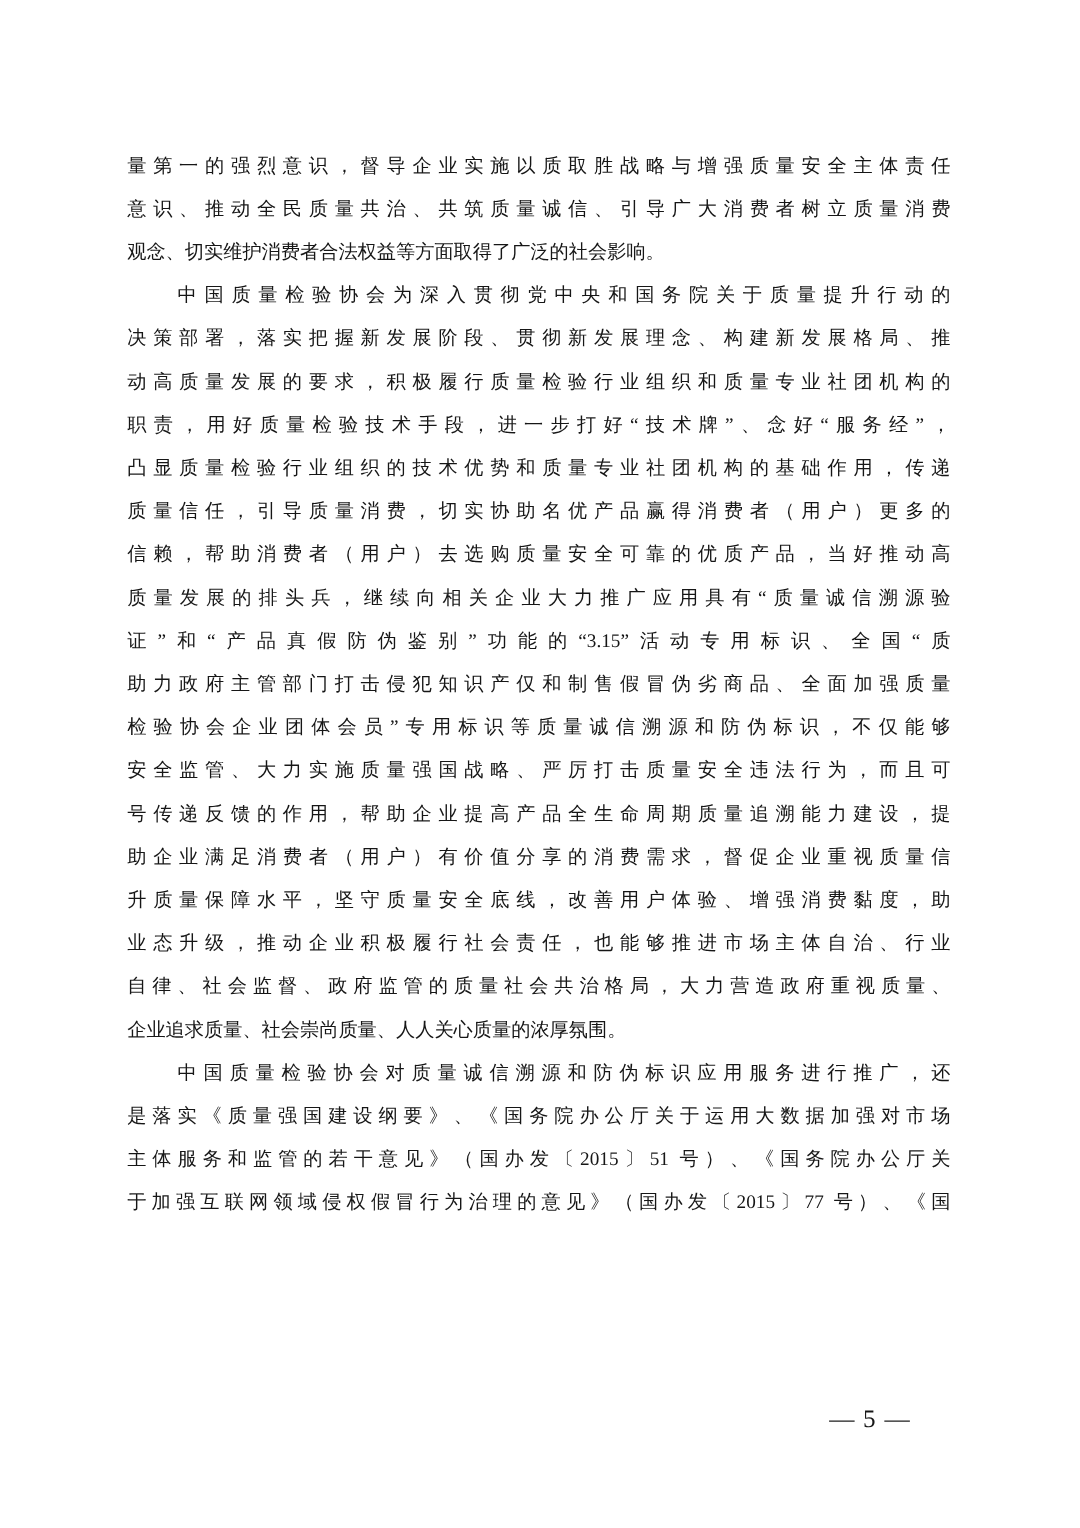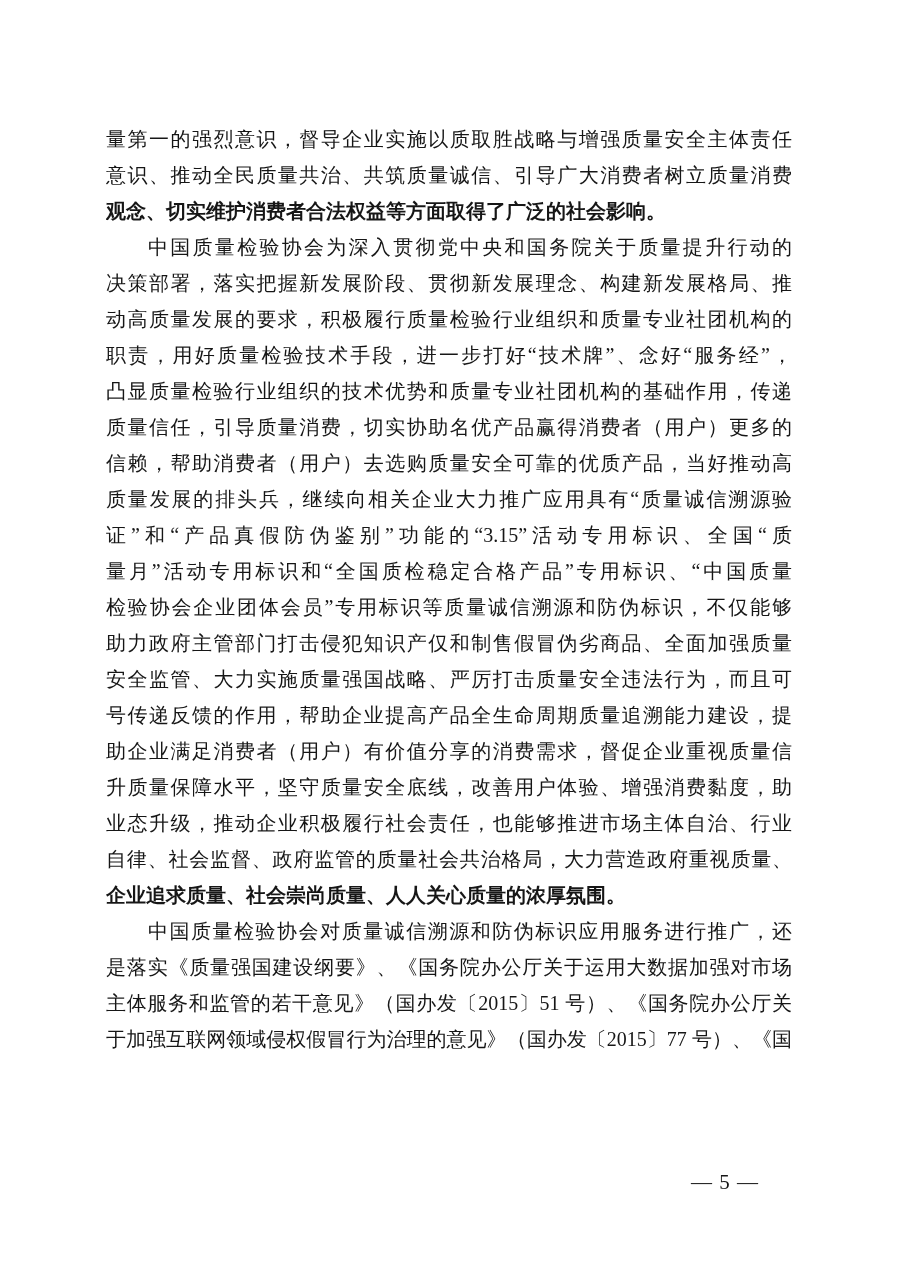--- a/index.html
+++ b/index.html
@@ -16,35 +16,34 @@
     font-family: "Liberation Serif", "DejaVu Serif", serif;
     color: #161616;
   }
   .content {
     position: absolute;
     left: 106px;
     top: 121px;
     width: 686px;
   }
   .line {
-    font-size: 20px;
+    font-size: 16px;
     line-height: 36px;
     height: 36px;
     overflow: hidden;
     white-space: nowrap;
     text-align: justify;
     
     text-align-last: justify;
     -moz-text-align-last: justify;
   }
   .line.last {
     text-align-last: left;
     -moz-text-align-last: left;
     white-space: normal;
-    font-weight: bold;
   }
   .line.indent {
     text-indent: 42px;
   }
   .footer {
     position: absolute;
     top: 1168px;
     right: 141px;
     font-size: 21px;
     line-height: 28px;
@@ -62,23 +61,22 @@
       <div class="line last">观念、切实维护消费者合法权益等方面取得了广泛的社会影响。</div>
       <div class="line indent">中国质量检验协会为深入贯彻党中央和国务院关于质量提升行动的</div>
       <div class="line">决策部署，落实把握新发展阶段、贯彻新发展理念、构建新发展格局、推</div>
       <div class="line">动高质量发展的要求，积极履行质量检验行业组织和质量专业社团机构的</div>
       <div class="line">职责，用好质量检验技术手段，进一步打好“技术牌”、念好“服务经”，</div>
       <div class="line">凸显质量检验行业组织的技术优势和质量专业社团机构的基础作用，传递</div>
       <div class="line">质量信任，引导质量消费，切实协助名优产品赢得消费者（用户）更多的</div>
       <div class="line">信赖，帮助消费者（用户）去选购质量安全可靠的优质产品，当好推动高</div>
       <div class="line">质量发展的排头兵，继续向相关企业大力推广应用具有“质量诚信溯源验</div>
       <div class="line">证”和“产品真假防伪鉴别”功能的“3.15”活动专用标识、全国“质</div>
-      <div class="line">量月”活动专用标识和“全国质检稳定合格产品”专用标识、“中国质量</div>
+      <div class="line">助力政府主管部门打击侵犯知识产仅和制售假冒伪劣商品、全面加强质量</div>
       <div class="line">检验协会企业团体会员”专用标识等质量诚信溯源和防伪标识，不仅能够</div>
-      <div class="line">助力政府主管部门打击侵犯知识产仅和制售假冒伪劣商品、全面加强质量</div>
       <div class="line">安全监管、大力实施质量强国战略、严厉打击质量安全违法行为，而且可</div>
       <div class="line">号传递反馈的作用，帮助企业提高产品全生命周期质量追溯能力建设，提</div>
       <div class="line">助企业满足消费者（用户）有价值分享的消费需求，督促企业重视质量信</div>
       <div class="line">升质量保障水平，坚守质量安全底线，改善用户体验、增强消费黏度，助</div>
       <div class="line">业态升级，推动企业积极履行社会责任，也能够推进市场主体自治、行业</div>
       <div class="line">自律、社会监督、政府监管的质量社会共治格局，大力营造政府重视质量、</div>
       <div class="line last">企业追求质量、社会崇尚质量、人人关心质量的浓厚氛围。</div>
       <div class="line indent">中国质量检验协会对质量诚信溯源和防伪标识应用服务进行推广，还</div>
       <div class="line">是落实《质量强国建设纲要》、《国务院办公厅关于运用大数据加强对市场</div>
       <div class="line">主体服务和监管的若干意见》（国办发〔2015〕51 号）、《国务院办公厅关</div>

